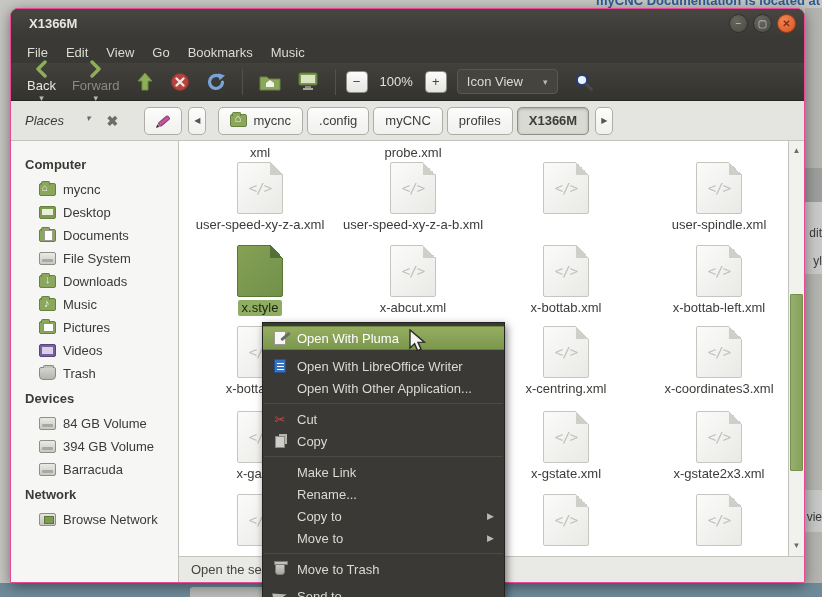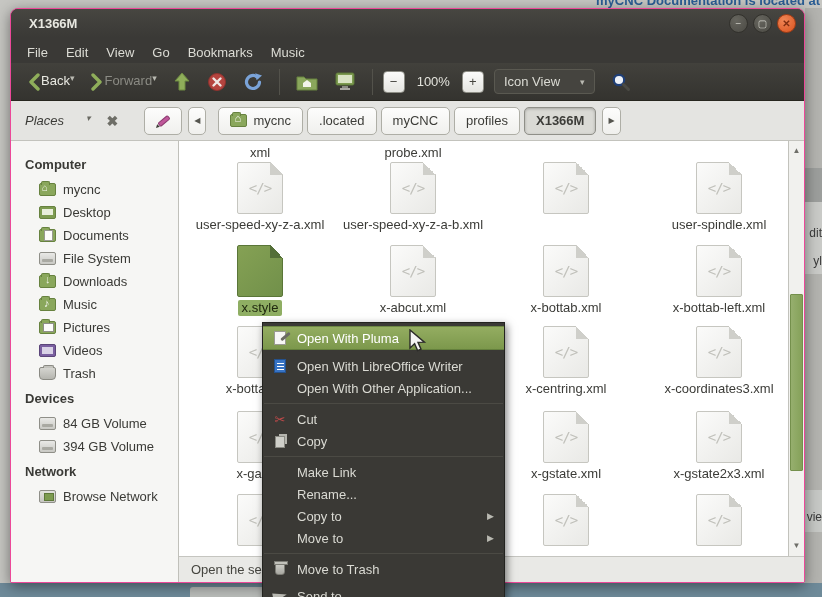--- a/index.html
+++ b/index.html
@@ -23,21 +23,21 @@
   .titlebar { height:28px; background:linear-gradient(#474641,#3a3936); border-radius:7px 7px 0 0; display:flex; align-items:center; padding:0 8px 0 18px; }
   .title { color:#e8e8e1; font-size:13px; font-weight:bold; }
   .winbtns { margin-left:auto; display:flex; gap:5px; }
   .btn-circle { width:19px; height:19px; border-radius:50%; background:radial-gradient(circle at 35% 30%, #66655e, #4b4a44); border:1px solid #32312c; color:#cfcfc7; font-size:10px; line-height:17px; text-align:center; cursor:default; }
   .btn-close { background:radial-gradient(circle at 35% 30%, #f08656, #d9531f); border-color:#a53d15; color:#7e2d10; font-weight:bold; }
 
   .menubar { height:26px; display:flex; align-items:flex-end; gap:2px; padding:0 8px; background:#3a3936; }
   .menubar .mitem { color:#dcdcd5; font-size:13px; padding:3px 8px; border-radius:3px; }
 
   .toolbar { height:38px; background:linear-gradient(#42413c,#34332f); border-bottom:1px solid #27261f; display:flex; align-items:center; padding:0 10px; gap:4px; }
-  .tbtn { display:flex; align-items:flex-start; padding:4px 6px; border-radius:4px; color:#e9e9e2; font-size:13px; }
+  .tbtn { display:flex; align-items:center; padding:4px 6px; border-radius:4px; color:#e9e9e2; font-size:13px;flex-direction:column; }
   .tbtn.disabled { color:#8b8b84; }
   .caret { font-size:9px; color:#b9b9b1; }
   .tsep { width:1px; height:26px; background:#53524b; margin:0 6px; }
   .sqbtn { width:22px; height:22px; background:linear-gradient(#fbfbfa,#e5e5e1); border:1px solid #8d8d85; border-radius:4px; color:#45443e; font-size:13px; line-height:19px; text-align:center; }
   .zoomlabel { color:#e3e3dc; font-size:13px; padding:0 8px; }
   .combo { display:flex; align-items:center; gap:20px; background:#45443f; border:1px solid #5a5951; border-radius:4px; padding:4px 9px; color:#dbdbd4; font-size:13px; margin:0 6px; }
 
   .locbar { height:40px; background:#e4e4e1; border-bottom:1px solid #c3c3bd; display:flex; align-items:center; padding:0 10px; gap:6px; }
   .places { display:flex; align-items:flex-start; gap:22px; color:#3c3c38; font-size:13px; padding:0 4px;font-style:italic; }
   .places .caret { color:#6a6a63; }
@@ -230,21 +230,21 @@
     </span>
     <span class="lbtn narrow">
         <span class="arrowglyph">◀</span>
       </span>
     <span class="crumbs">
       <span class="crumb">
         <span class="crumb-home-icon"></span>
         <span>mycnc</span>
       </span>
       <span class="crumb">
-          <span>.located</span>
+          <span>.config</span>
         </span>
       <span class="crumb">
           <span>myCNC</span>
         </span>
       <span class="crumb">
           <span>profiles</span>
         </span>
       <span class="crumb active">
           <span>X1366M</span>
         </span>
@@ -296,20 +296,24 @@
         </div>
       <div class="sb-head">Devices</div>
       <div class="sb-item">
           <span class="si si-drive"></span>
           <span>84 GB Volume</span>
         </div>
       <div class="sb-item">
           <span class="si si-drive"></span>
           <span>394 GB Volume</span>
         </div>
+      <div class="sb-item">
+          <span class="si si-drive"></span>
+          <span>Barracuda</span>
+        </div>
       <div class="sb-head">Network</div>
       <div class="sb-item">
           <span class="si si-net"></span>
           <span>Browse Network</span>
         </div>
     </div>
 
     <div class="mainwrap">
       <div class="filepane">
         <div class="gridarea">

